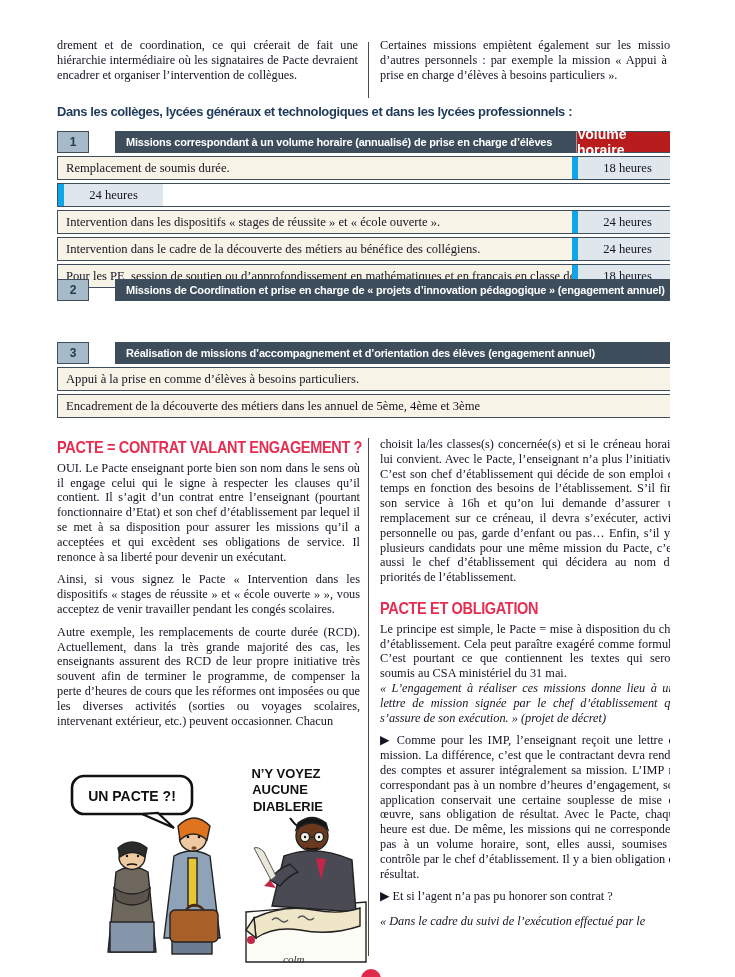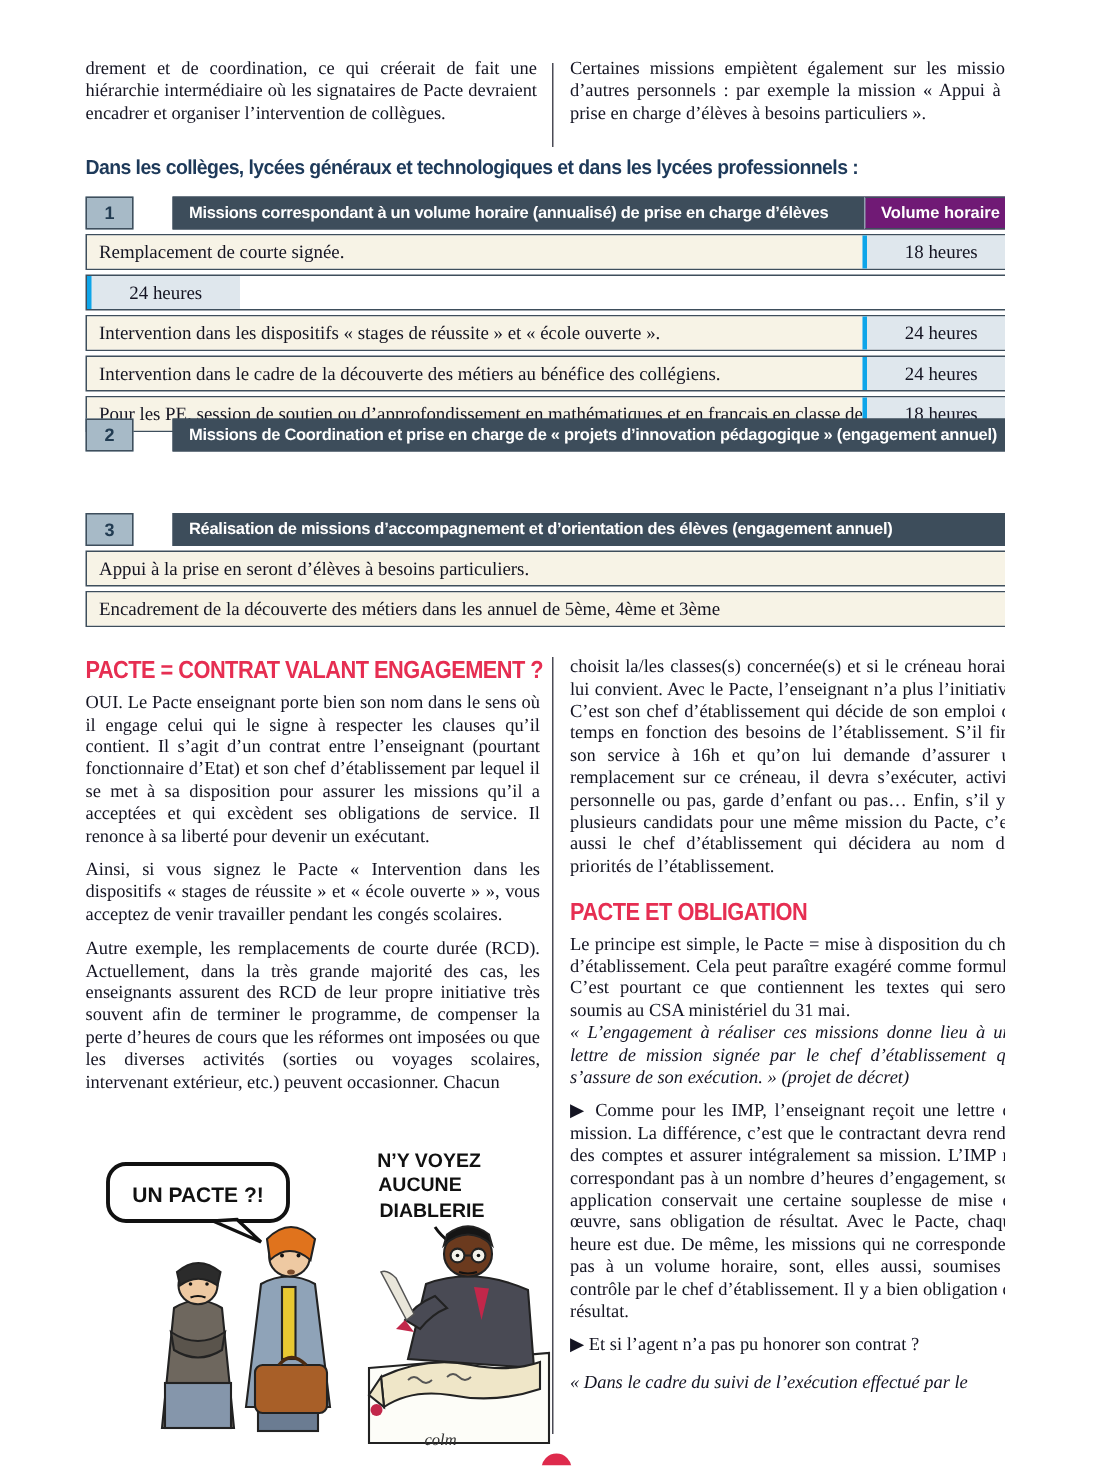--- a/index.html
+++ b/index.html
@@ -30,31 +30,31 @@
     font-family:"Liberation Sans", sans-serif; font-weight:bold; font-size:12px;
     display:flex; align-items:center; justify-content:center; margin-right:2px;
   }
   .t-title {
     flex:1; background:#3d4d5b; color:#ffffff; border:1px solid #3e4e5c;
     font-family:"Liberation Sans", sans-serif; font-weight:bold; font-size:11px;
     letter-spacing:-0.2px; display:flex; align-items:center; padding-left:10px;
     white-space:nowrap; overflow:hidden;margin-left:24px;
   }
   .t-volhead {
-    width:100px; background:#701a75; color:#ffffff; border:1px solid #3e4e5c; border-left:1px solid #8fa0ad;
-    font-family:"Liberation Sans", sans-serif; font-weight:bold; font-size:11px;
+    width:100px; background:#b91c1c; color:#ffffff; border:1px solid #3e4e5c; border-left:1px solid #8fa0ad;
+    font-family:"Liberation Sans", sans-serif; font-weight:bold; font-size:14px;
     display:flex; align-items:center; justify-content:center;
   }
   .t-row { display:flex; height:22px; margin-bottom:3px; border:1px solid #3e4e5c; }
   .t-cell {
     flex:1; background:#f7f3e6; font-size:12.6px; display:flex; align-items:center;
     padding:0 8px; white-space:nowrap; overflow:hidden;
   }
   .t-hours {
-    width:99px; background:#dfe7ed; border-left:3px solid #0ea5e9; font-size:12.6px;
+    width:99px; background:#dfe7ed; border-left:6px solid #0ea5e9; font-size:12.6px;
     display:flex; align-items:center; justify-content:center;
   }
   
   .article { position:absolute; width:303px; font-size:12.3px; line-height:14.8px;
     text-align:justify; }
   .article p { margin:0 0 8px 0; }
   .article p.quote { font-style:italic; }
   
   .cartoon { position:absolute; left:58px; top:760px; width:310px; height:214px; }
   
@@ -74,21 +74,21 @@
 
   <div class="navy-heading" style="left:57px; top:104px;">Dans les collèges, lycées généraux et technologiques et dans les lycées professionnels :</div>
 
   <div class="mission-table" style="top:131px;">
     <div class="t-header">
       <div class="t-num">1</div>
       <div class="t-title">Missions correspondant à un volume horaire (annualisé) de prise en charge d’élèves</div>
       <div class="t-volhead">Volume horaire</div>
     </div>
     <div class="t-row">
-      <div class="t-cell">Remplacement de courte signée.</div>
+      <div class="t-cell">Remplacement de soumis durée.</div>
       <div class="t-hours">18 heures</div>
     </div>
     <div class="t-row">
       <div class="t-hours">24 heures</div>
     </div>
     <div class="t-row">
       <div class="t-cell">Intervention dans les dispositifs « stages de réussite » et « école ouverte ».</div>
       <div class="t-hours">24 heures</div>
     </div>
     <div class="t-row">
@@ -107,21 +107,21 @@
       <div class="t-title">Missions de Coordination et prise en charge de « projets d’innovation pédagogique » (engagement annuel)</div>
     </div>
   </div>
 
   <div class="mission-table" style="top:342px;">
     <div class="t-header">
       <div class="t-num">3</div>
       <div class="t-title">Réalisation de missions d’accompagnement et d’orientation des élèves (engagement annuel)</div>
     </div>
     <div class="t-row">
-      <div class="t-cell">Appui à la prise en seront d’élèves à besoins particuliers.</div>
+      <div class="t-cell">Appui à la prise en comme d’élèves à besoins particuliers.</div>
     </div>
     <div class="t-row">
       <div class="t-cell">Encadrement de la découverte des métiers dans les annuel de 5ème, 4ème et 3ème</div>
     </div>
   </div>
 
   <div class="vdiv" style="left:368px; top:438px; height:518px;"></div>
 
   <div class="article" style="left:57px; top:440px;">
     <h2 class="red-heading">PACTE = CONTRAT VALANT ENGAGEMENT ?</h2>

